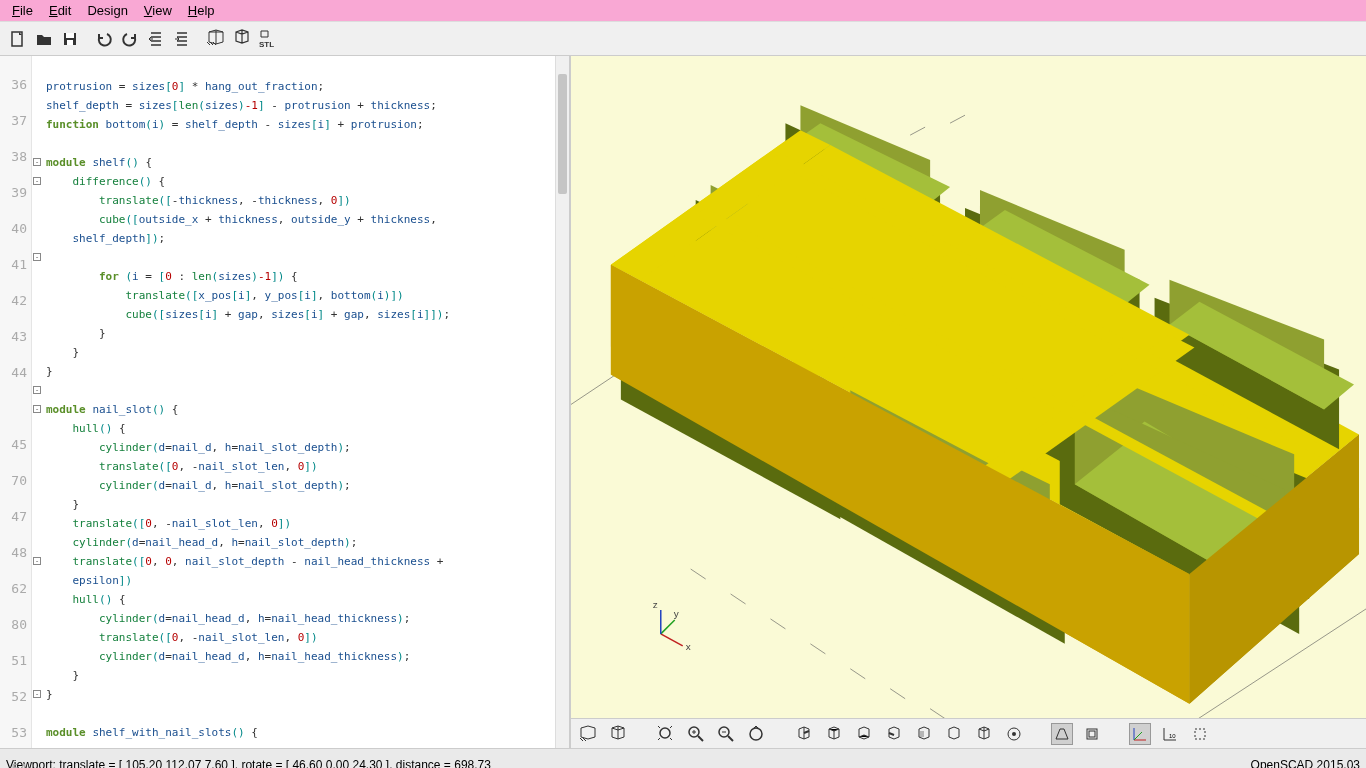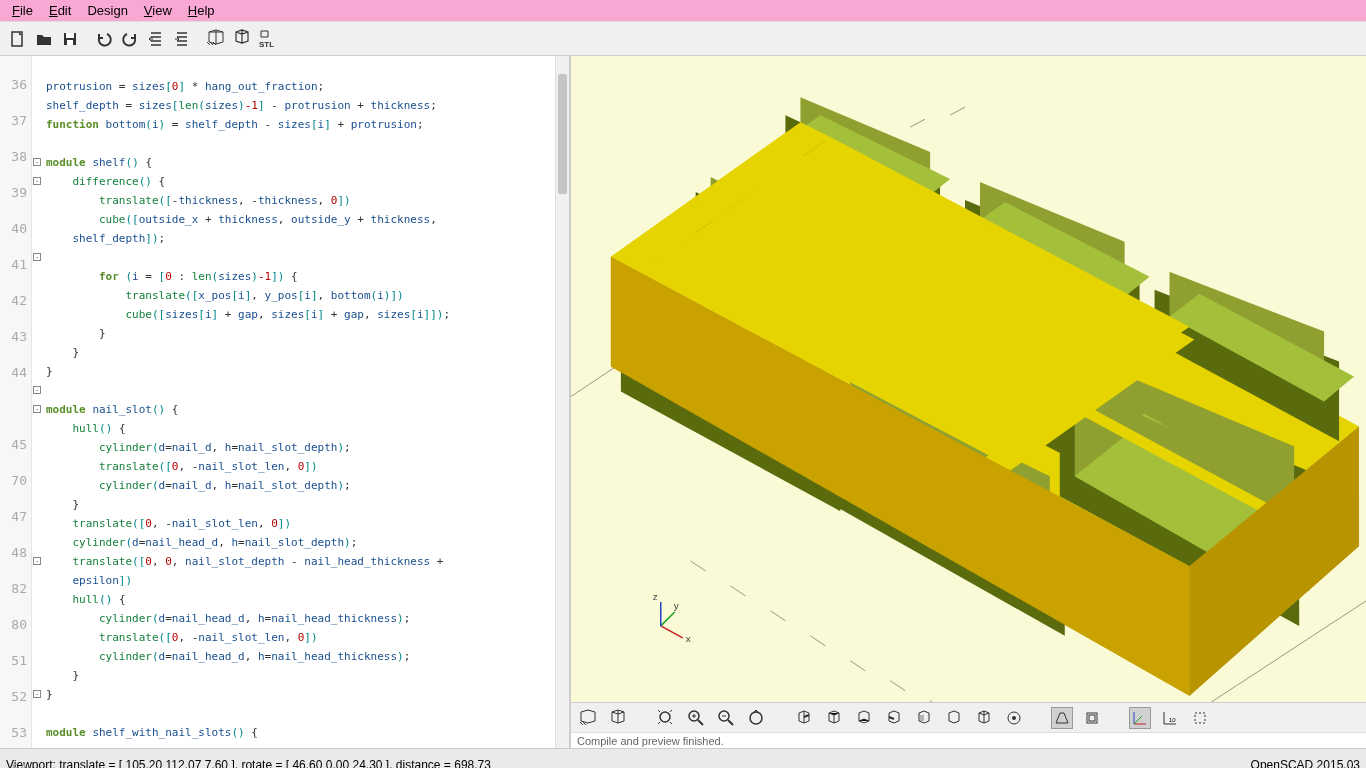--- a/index.html
+++ b/index.html
@@ -127,21 +127,21 @@
         <div class="ln">40</div>
         <div class="ln">41</div>
         <div class="ln">42</div>
         <div class="ln">43</div>
         <div class="ln">44</div>
         <div class="ln"></div>
         <div class="ln">45</div>
         <div class="ln">70</div>
         <div class="ln">47</div>
         <div class="ln">48</div>
-        <div class="ln">82</div>
+        <div class="ln">62</div>
         <div class="ln">80</div>
         <div class="ln">51</div>
         <div class="ln">52</div>
         <div class="ln">53</div>
         <div class="ln">54</div>
         <div class="ln">55</div>
         <div class="ln">56</div>
         <div class="ln">50</div>
         <div class="ln">58</div>
         <div class="ln">59</div>
@@ -437,20 +437,19 @@
             <line x1="2" y1="14" x2="2" y2="2" stroke="#333"></line>
             <text x="7" y="12" font-size="6">10</text>
           </svg>
         </div>
       <div class="btn">
           <svg width="16" height="16">
             <rect x="3" y="3" width="10" height="10" fill="none" stroke="#333" stroke-dasharray="2"></rect>
           </svg>
         </div>
     </div>
-    <div class="console-line">Compile and preview finished.</div>
   </div>
 </div>
 
 <div class="statusbar">
   <span>Viewport: translate = [ 105.20 112.07 7.60 ], rotate = [ 46.60 0.00 24.30 ], distance = 698.73</span>
   <span>OpenSCAD 2015.03</span>
 </div>
 
 </body></html>

